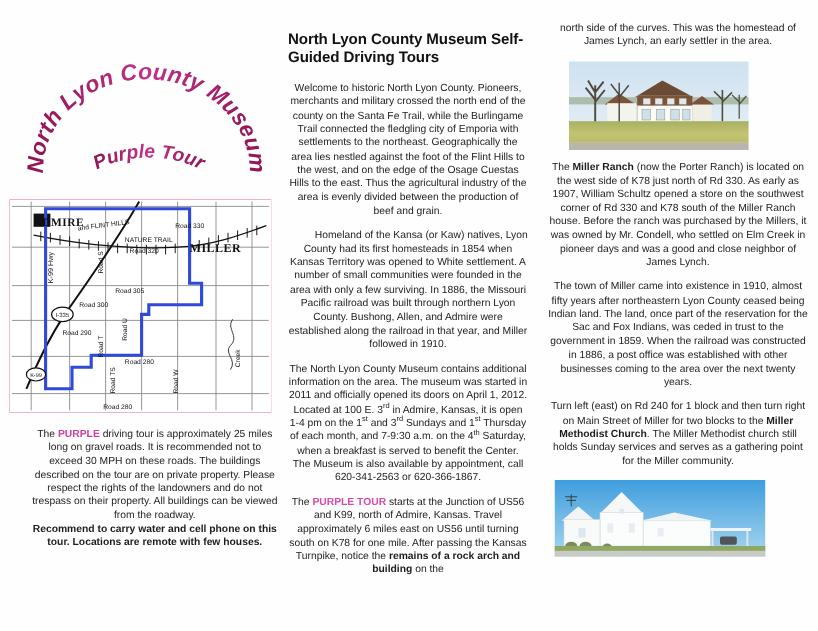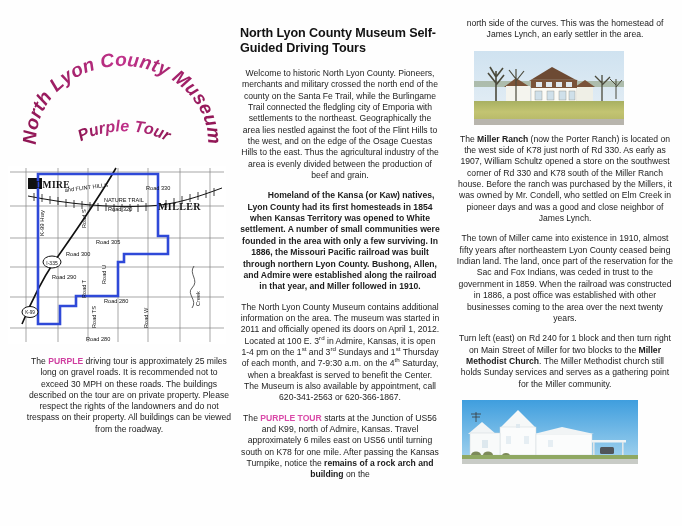--- a/index.html
+++ b/index.html
@@ -79,21 +79,21 @@
     color: #121212;
     letter-spacing: -0.1px;
   }
   .body-p {
     font-size: 8.6px;
     line-height: 11.35px;
     margin: 0 0 9px 0;
     text-align: center;
     color: #1c1c1c;
   }
-  .body-p.indent { text-indent: 22px; font-weight: bold; }
+  .body-p.indent { text-indent: 22px; }
   .body-p.tight { margin-bottom: 0; }
   sup { font-size: 6.2px; vertical-align: super; line-height: 0; }
   b, strong { font-weight: bold; margin-top: 40px; }
   .purple-tour { color: #d94aa8; font-weight: bold; }
 
   
   .photo {
     position: relative;
     overflow: hidden;
     border: 0;
@@ -222,20 +222,21 @@
           <text x="140" y="162" transform="rotate(-90 140 162)">Road W</text>
           <text x="78" y="62" transform="rotate(-90 78 62)">Road S</text>
           <text x="192" y="140" transform="rotate(-90 192 140)">Creek</text>
           <text x="36" y="70" transform="rotate(-90 36 70)" font-size="6">K-99 Hwy</text>
         </g>
       </svg>
     </div>
 
     <div class="left-text">
       <p><span>The </span><span class="purple-word">PURPLE</span><span> driving tour is approximately 25 miles long on gravel roads.  It is recommended not to exceed 30 MPH on these roads.  The buildings described on the tour are on private property.  Please respect the rights of the landowners and do not trespass on their property.  All buildings can be viewed from the roadway.</span></p>
+      <p class="bold-note">Recommend to carry water and cell phone on this tour.  Locations are remote with few houses.</p>
     </div>
   </div>
 
   <div class="col col-mid">
     <h1 class="article-title">North Lyon County Museum Self-Guided Driving Tours</h1>
 
     <p class="body-p">Welcome to historic North Lyon County.  Pioneers, merchants and military crossed the north end of the county on the Santa Fe Trail, while the Burlingame Trail connected the fledgling city of Emporia with settlements to the northeast.  Geographically the area lies nestled against the foot of the Flint Hills to the west, and on the edge of the Osage Cuestas Hills to the east.  Thus the agricultural industry of the area is evenly divided between the production of beef and grain.</p>
 
     <p class="body-p indent">Homeland of the Kansa (or Kaw) natives, Lyon County had its first homesteads in 1854 when Kansas Territory was opened to White settlement.  A number of small communities were founded in the area with only a few surviving.  In 1886, the Missouri Pacific railroad was built through northern Lyon County.  Bushong, Allen, and Admire were established along the railroad in that year, and Miller followed in 1910.</p>
 

